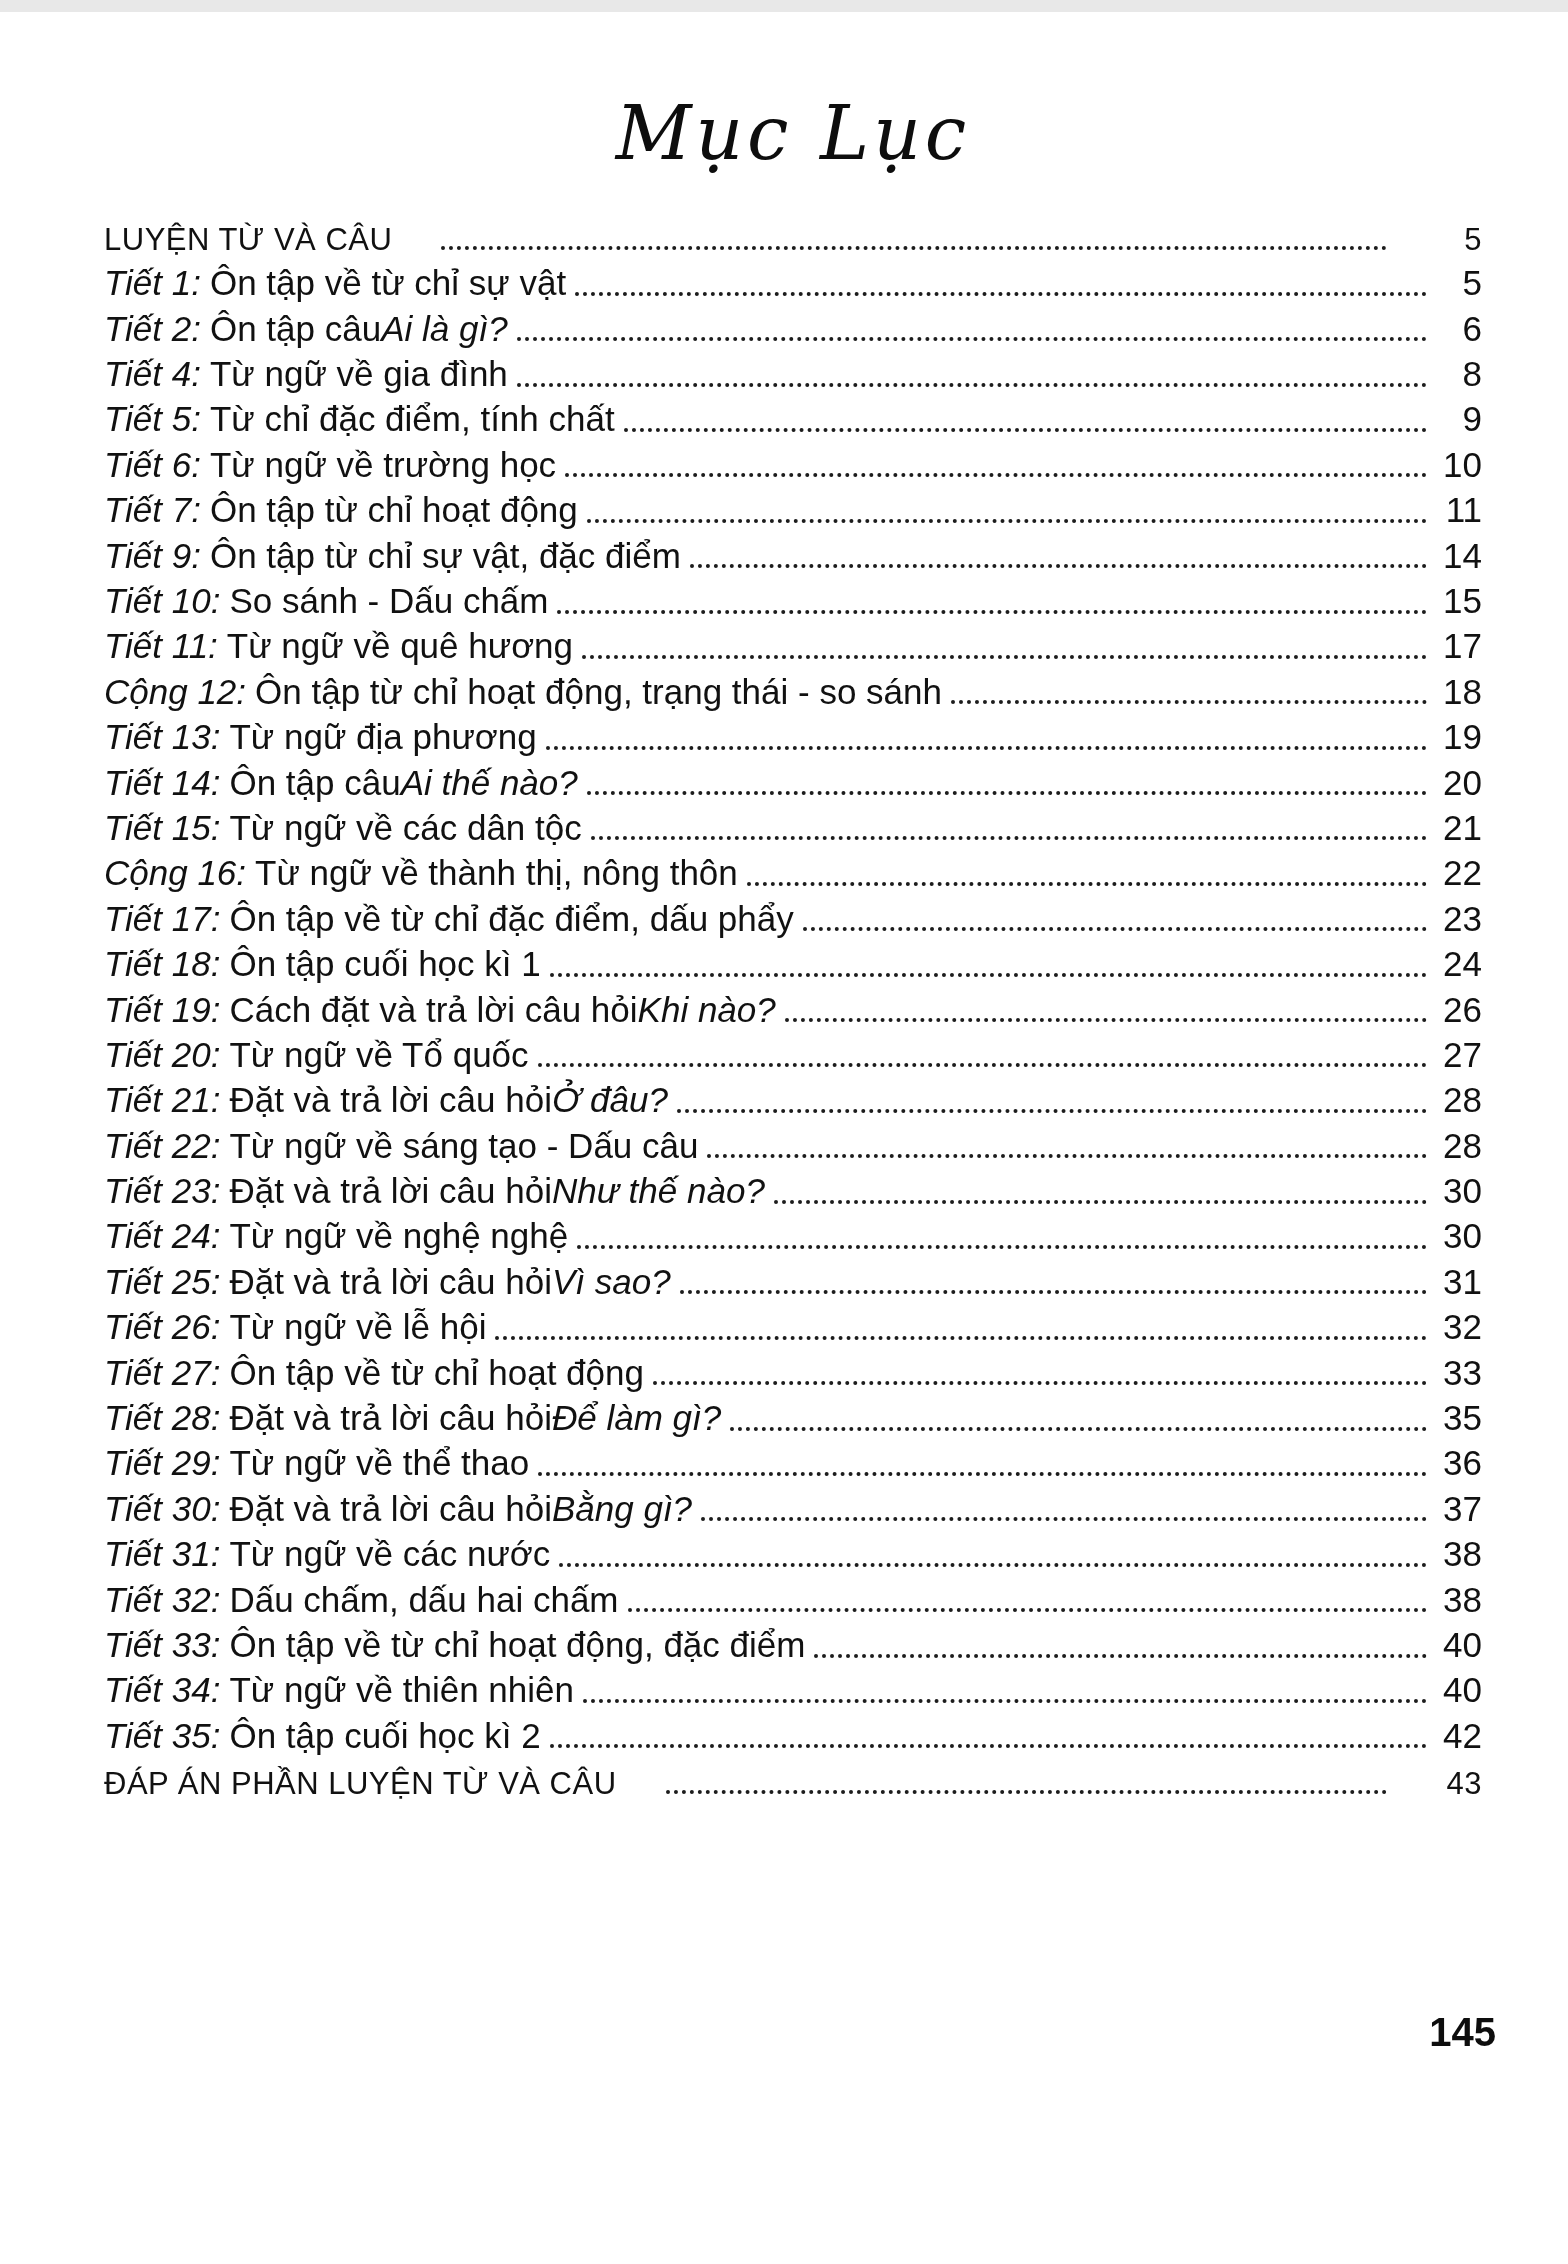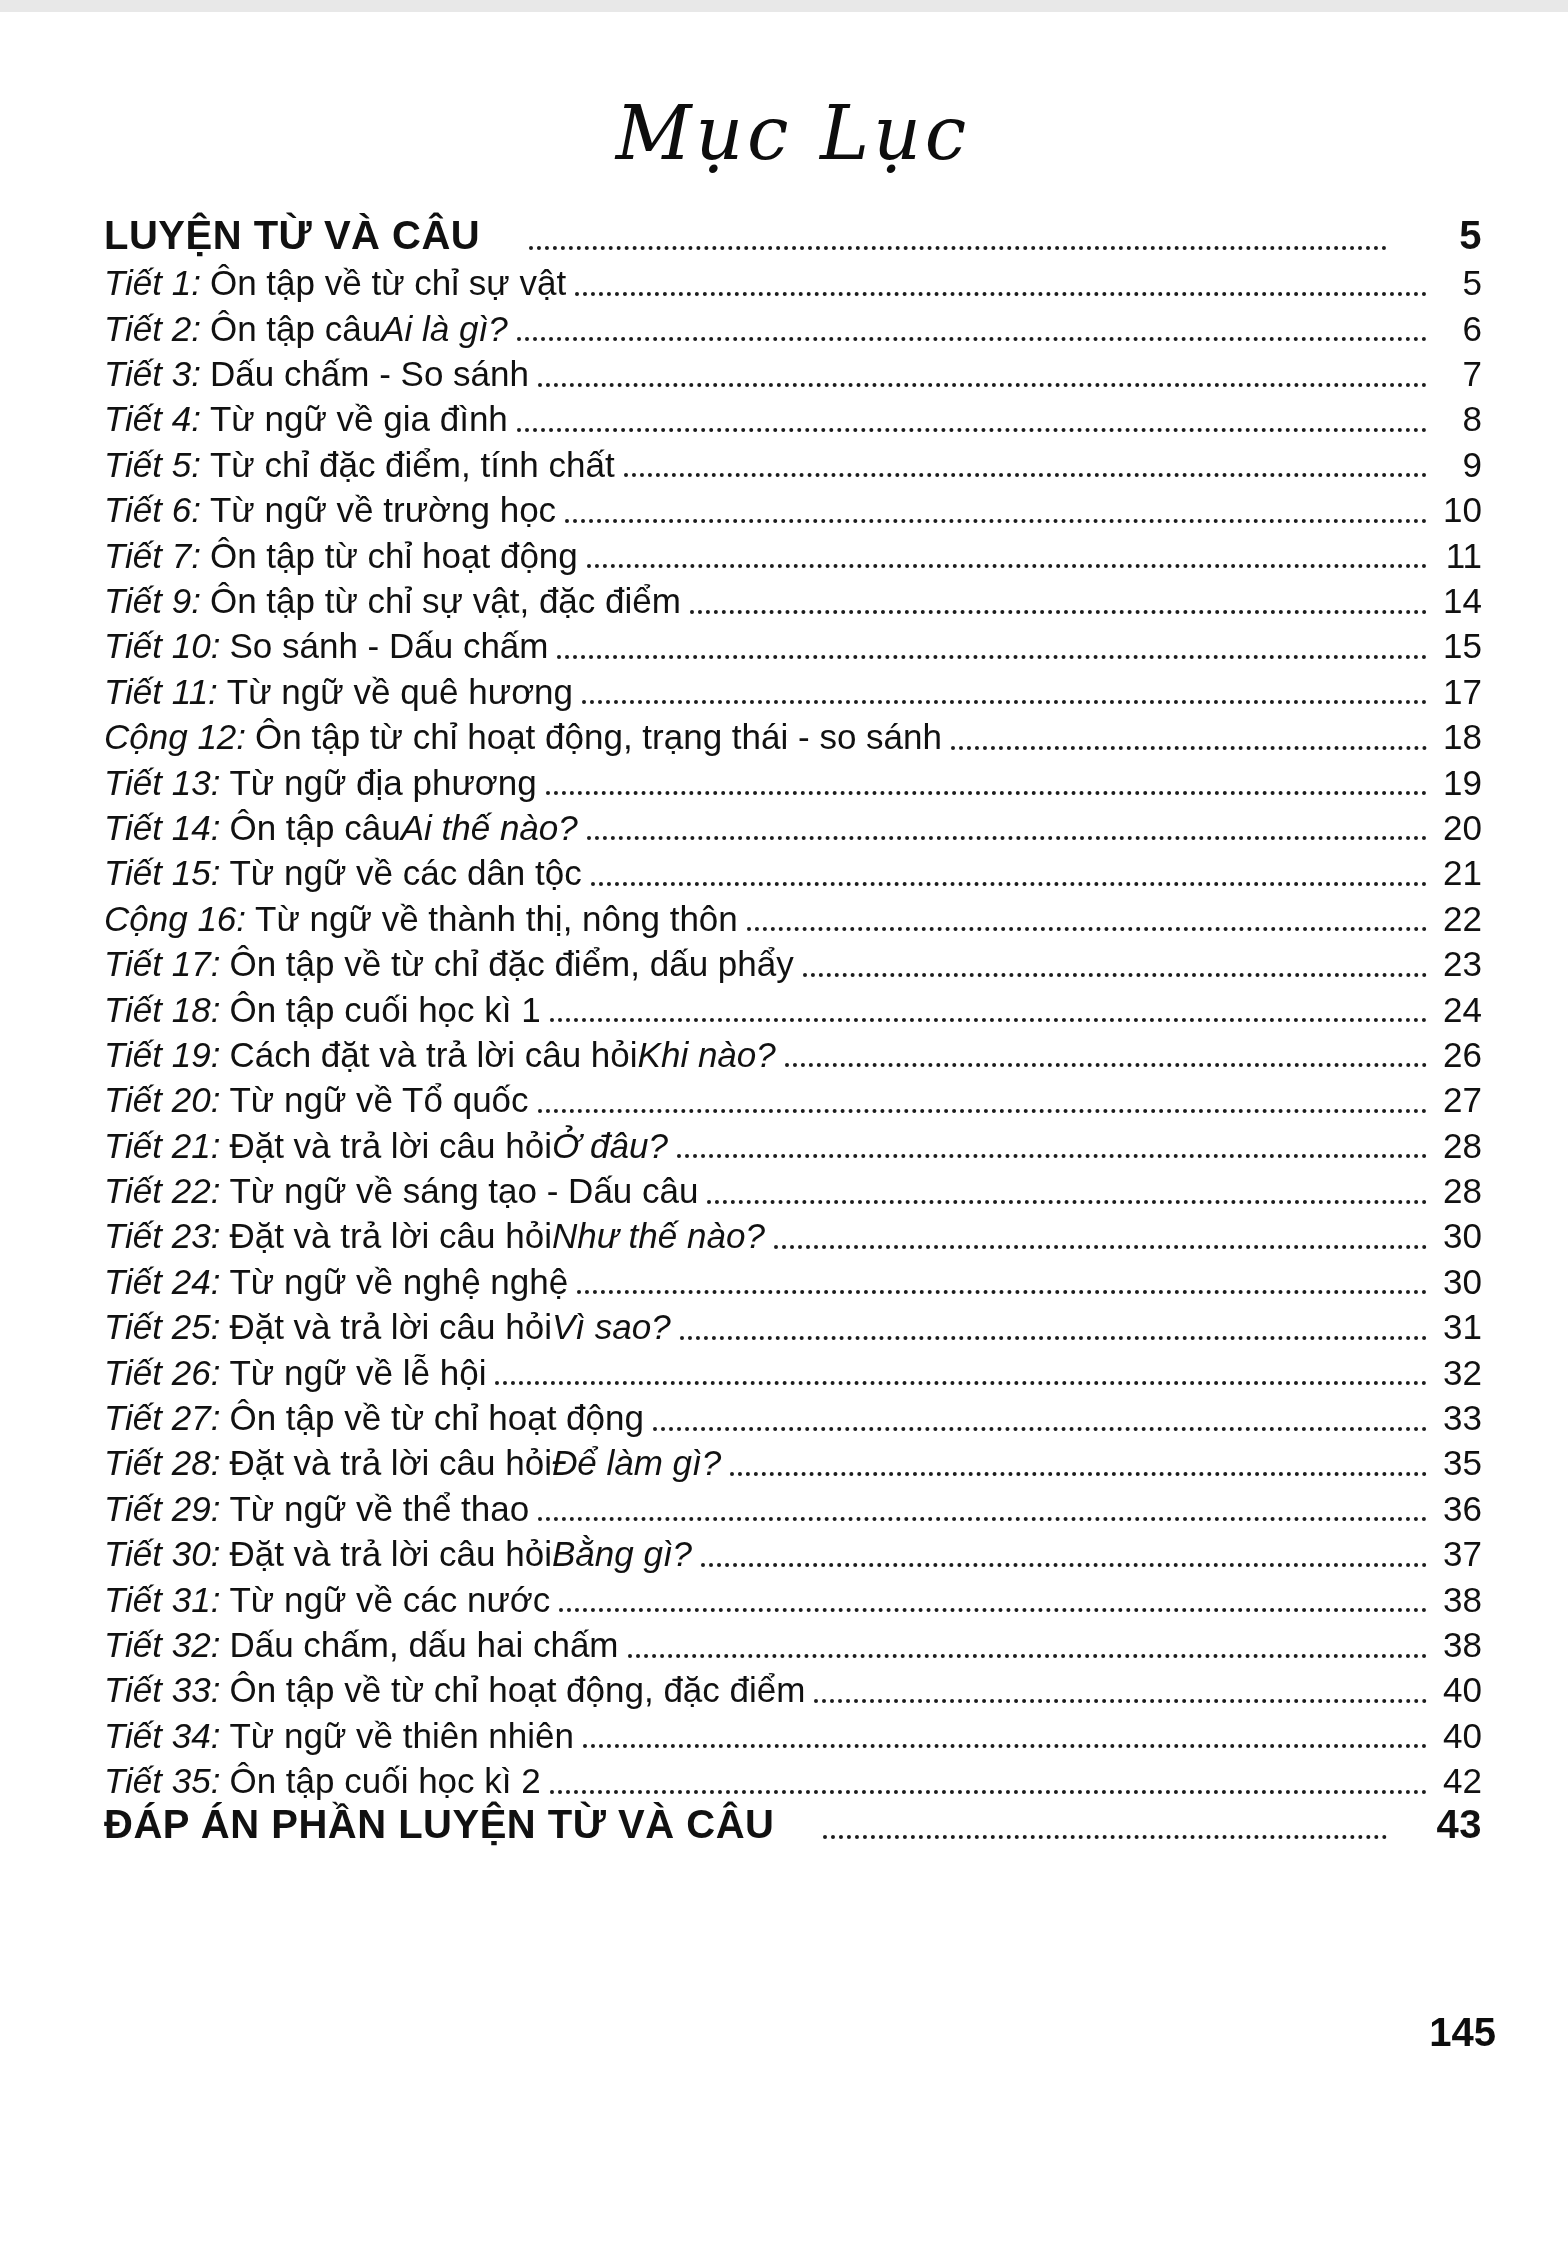--- a/index.html
+++ b/index.html
@@ -56,22 +56,22 @@
     margin: 0 3px 7px 9px;
     height: 0;
   }
   .row .pg {
     flex: none;
     min-width: 52px;
     text-align: right;
     padding-bottom: 0;
   }
   .row.bold {
-    font-weight: bold;
-    font-size: 40px;
+    font-weight: normal;
+    font-size: 31px;
     letter-spacing: 0.5px;
     gap: 40px;
   }
   .footer-page-number {
     position: absolute;
     right: 72px;
     top: 1998px;
     font-size: 40px;
     font-weight: bold;
     color: #0d0d0d;
@@ -102,27 +102,20 @@
   </div>
 
   <div class="row">
     <span class="txt prefix">Tiết 2:</span>
     <span class="txt">Ôn tập câu </span>
     <span class="txt it">Ai là gì?</span>
     <span class="leader"></span>
     <span class="pg">6</span>
   </div>
 
-  <div class="row">
-    <span class="txt prefix">Tiết 3:</span>
-    <span class="txt">Dấu chấm - So sánh</span>
-    <span class="txt it"></span>
-    <span class="leader"></span>
-    <span class="pg">7</span>
-  </div>
 
   <div class="row">
     <span class="txt prefix">Tiết 4:</span>
     <span class="txt">Từ ngữ về gia đình</span>
     <span class="txt it"></span>
     <span class="leader"></span>
     <span class="pg">8</span>
   </div>
 
   <div class="row">

